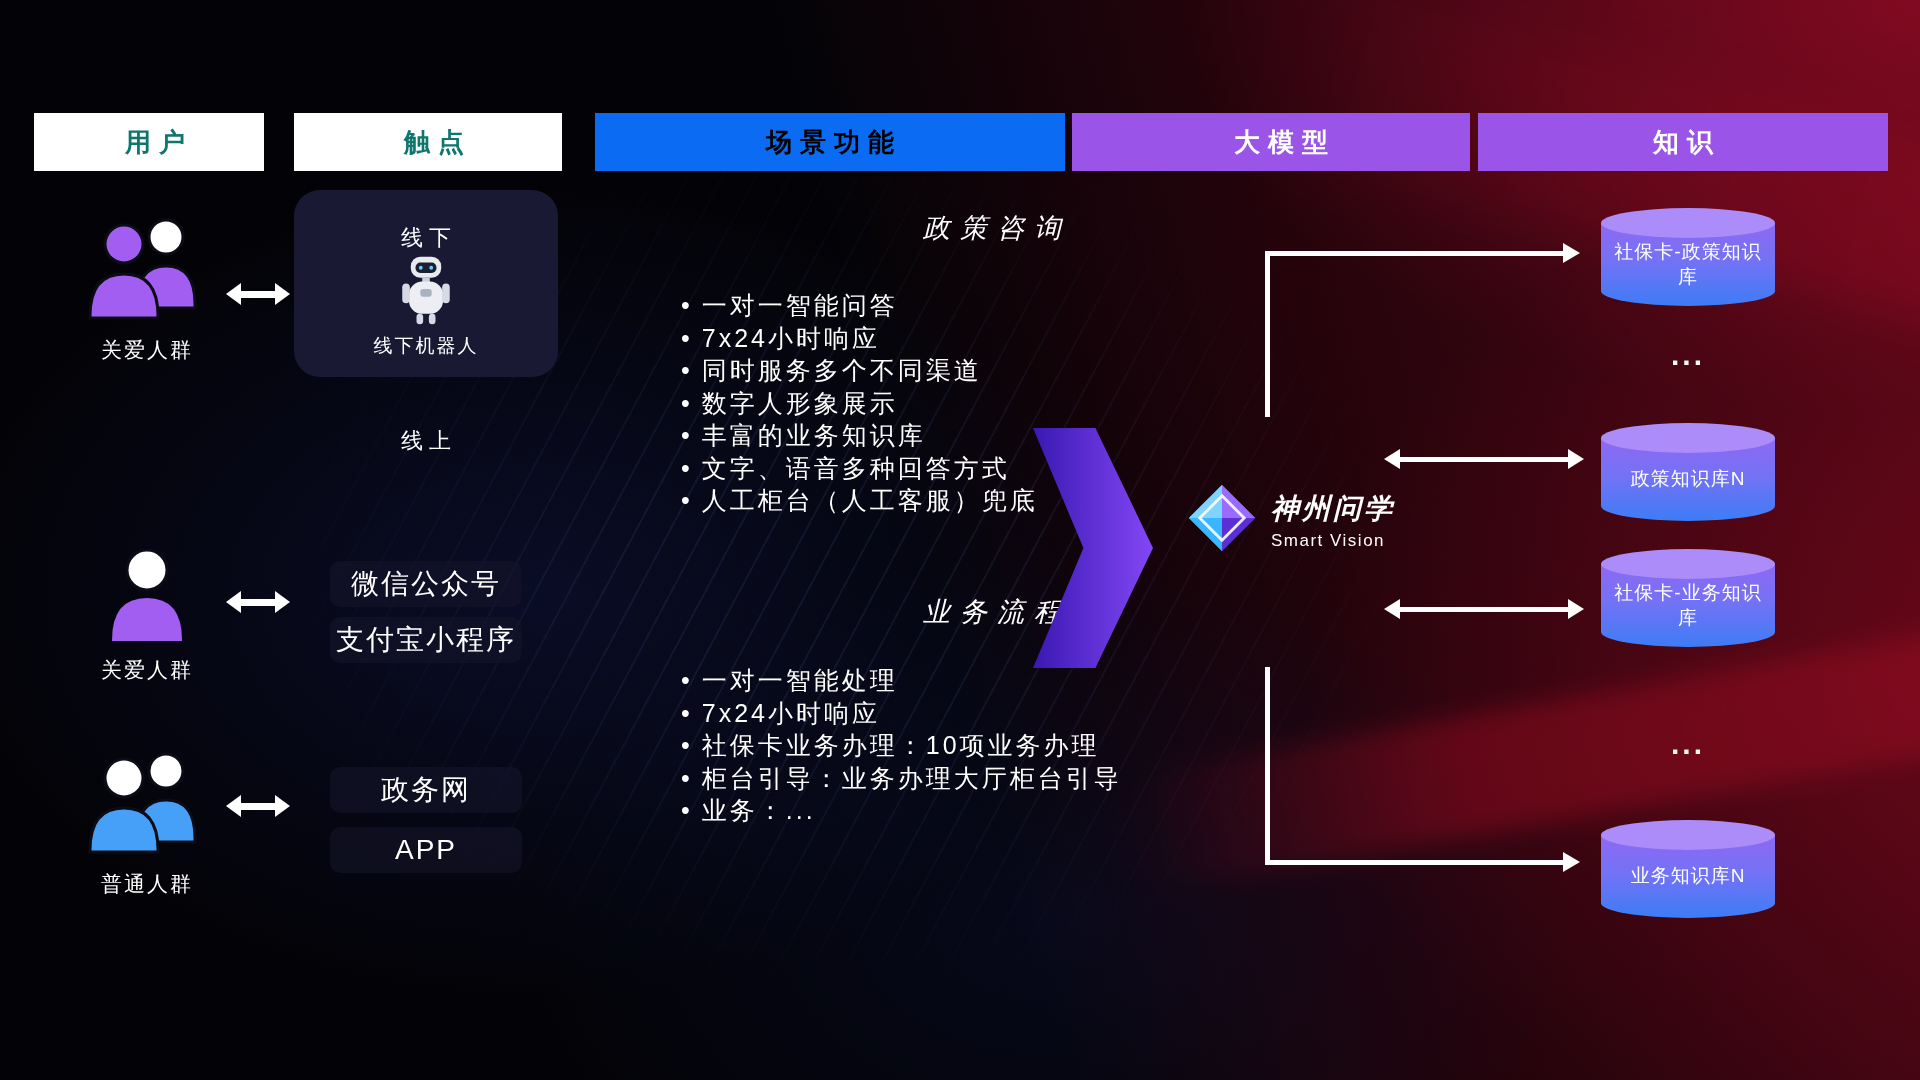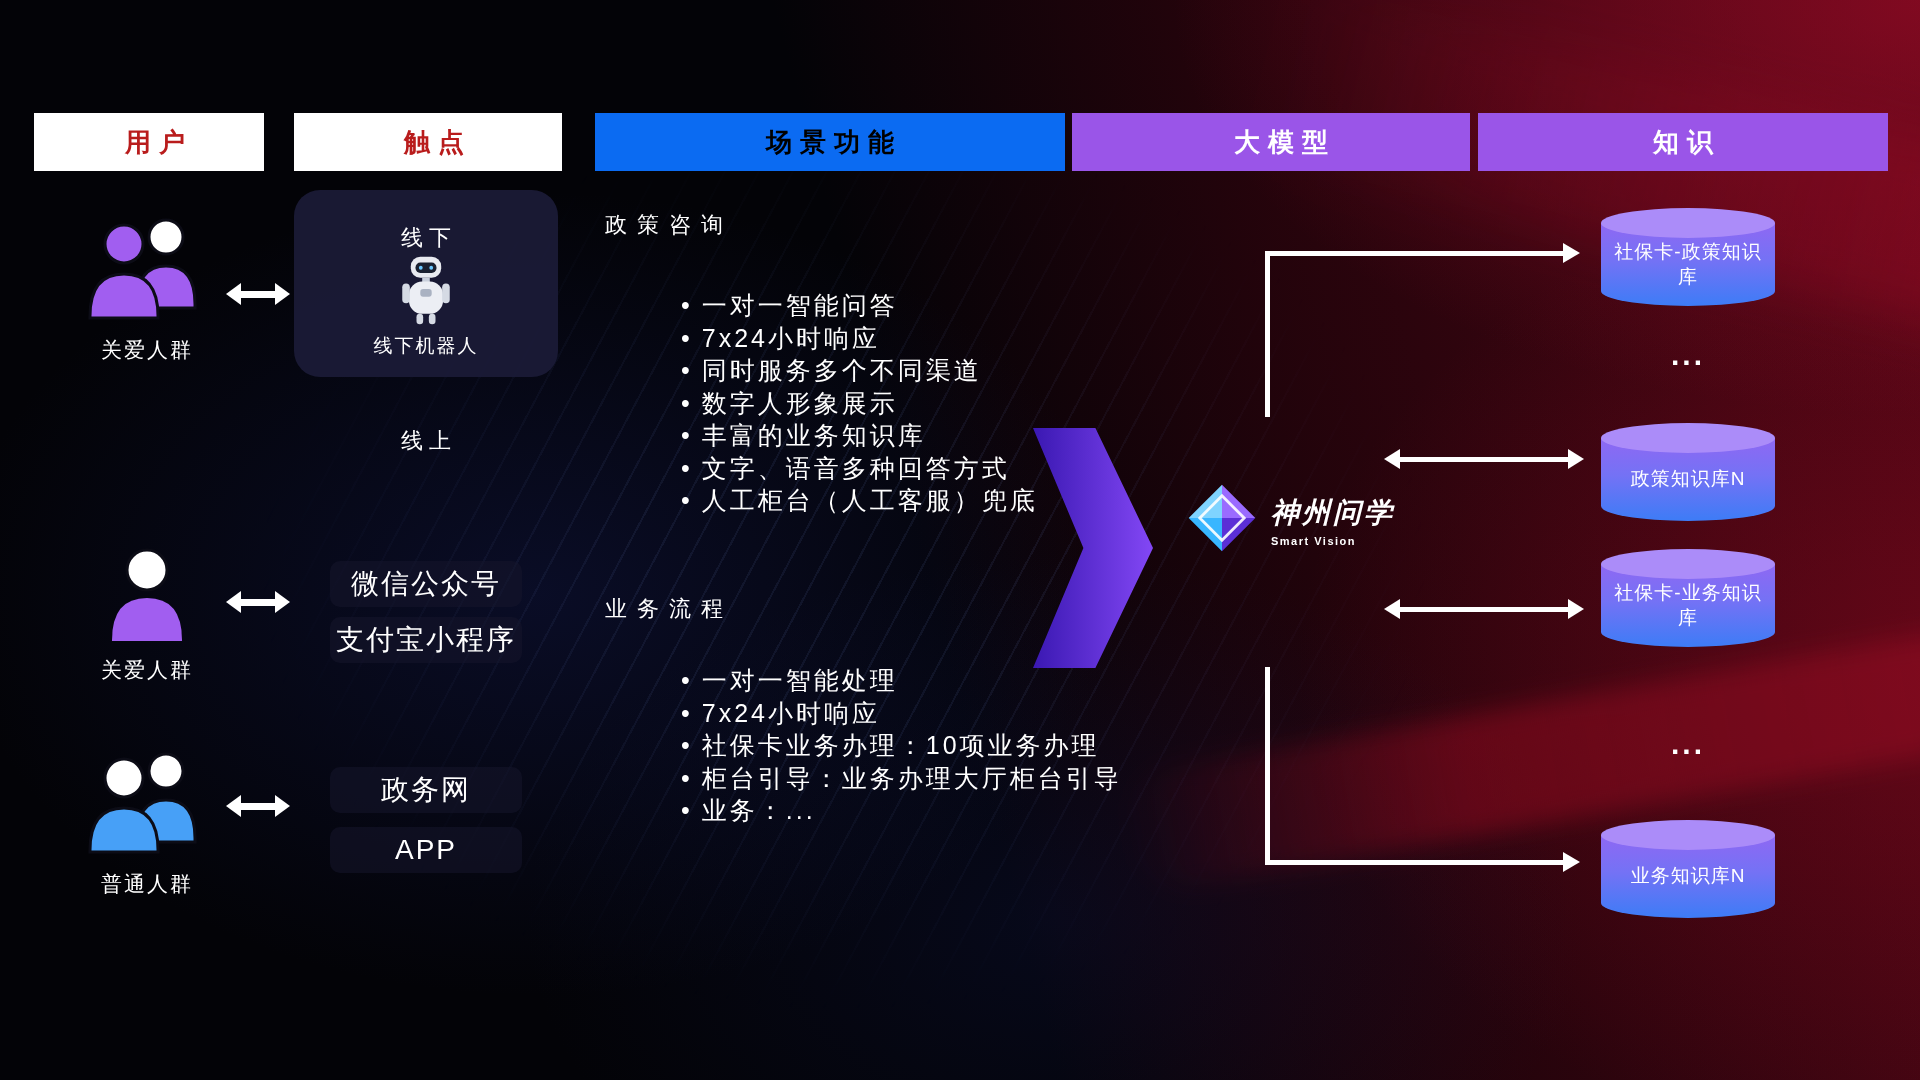--- a/index.html
+++ b/index.html
@@ -23,21 +23,21 @@
   .swoosh-top{position:absolute;right:-120px;top:70px;width:780px;height:180px;
     background:linear-gradient(90deg, transparent, rgba(152,10,36,.45));
     transform:rotate(14deg);filter:blur(24px);pointer-events:none;}
   .swoosh-bottom{position:absolute;right:-80px;top:700px;width:880px;height:120px;border-radius:60px;
     background:linear-gradient(90deg, transparent, rgba(140,10,30,.55) 40%, rgba(170,15,40,.4));
     transform:rotate(-10deg);filter:blur(12px);pointer-events:none;}
 
   
   .hdr{position:absolute;top:113px;height:58px;display:flex;align-items:center;justify-content:center;
     font-size:26px;font-weight:bold;letter-spacing:8px;padding-left:8px;box-sizing:border-box;}
-  .hdr.white{background:#ffffff;color:#b91c1c;padding-left:20px;}
+  .hdr.white{background:#ffffff;color:#0f766e;padding-left:20px;}
   .hdr.blue{background:#0b6bf2;color:#000000;}
   .hdr.purple{background:#9a55e8;color:#fff;}
   #hdr-users{left:34px;width:230px;}
   #hdr-touch{left:294px;width:268px;}
   #hdr-scene{left:595px;width:470px;}
   #hdr-model{left:1072px;width:398px;padding-left:28px;}
   #hdr-knowledge{left:1478px;width:410px;}
 
   
   .user-block{position:absolute;width:170px;text-align:center;}
@@ -65,40 +65,40 @@
     font-size:22px;letter-spacing:6px;padding-left:6px;box-sizing:border-box;}
   .tp-item{position:absolute;left:330px;width:192px;height:46px;background:rgba(22,22,44,.55);
     border-radius:10px;display:flex;align-items:center;justify-content:center;
     font-size:28px;letter-spacing:2px;text-align:right;}
   #tp-wechat{top:561px;}
   #tp-alipay{top:617px;}
   #tp-gov{top:767px;}
   #tp-app{top:827px;}
 
   
-  .sec-title{position:absolute;left:595px;width:476px;text-align:left;
-    font-size:22px;letter-spacing:10px;padding-left:10px;box-sizing:border-box;font-weight:500;}
+  .sec-title{position:absolute;left:595px;width:476px;text-align:right;
+    font-size:27px;letter-spacing:10px;padding-left:10px;box-sizing:border-box;font-weight:500;font-style:italic;}
   #title-policy{top:210px;}
   #title-business{top:594px;}
   .blist{position:absolute;left:681px;}
   #blist-policy{top:289px;}
   #blist-business{top:664px;}
   .bullet{font-size:25px;line-height:32.5px;letter-spacing:3px;white-space:nowrap;}
   .bullet::before{content:"•";margin-right:12px;letter-spacing:0;}
 
   
   .big-arrow{position:absolute;left:1033px;top:428px;width:120px;height:240px;
     background:linear-gradient(90deg,#3a18b2,#8347f5);
     clip-path:polygon(0 0,52% 0,100% 50%,52% 100%,0 100%,42% 50%);
     filter:drop-shadow(0 0 18px rgba(110,60,240,.55));}
 
   
   .logo-row{position:absolute;left:1185px;top:481px;display:flex;align-items:center;gap:12px;}
   .logo-text .name{font-size:28px;font-weight:bold;letter-spacing:3px;font-style:italic;}
-  .logo-text .sub{font-size:11px;letter-spacing:1.5px;margin-top:3px;font-weight:700;}
+  .logo-text .sub{font-size:17px;letter-spacing:1.5px;margin-top:3px;font-weight:400;}
 
   
   .wline{position:absolute;background:#fff;}
   .tri-right{position:absolute;width:0;height:0;border-top:10px solid transparent;
     border-bottom:10px solid transparent;border-left:17px solid #fff;}
   #arrow-top-v{left:1265px;top:251px;width:5px;height:166px;}
   #arrow-top-h{left:1265px;top:251px;width:300px;height:5px;}
   #arrow-top-head{left:1563px;top:243px;}
   #arrow-bot-v{left:1265px;top:667px;width:5px;height:198px;}
   #arrow-bot-h{left:1265px;top:860px;width:300px;height:5px;}

